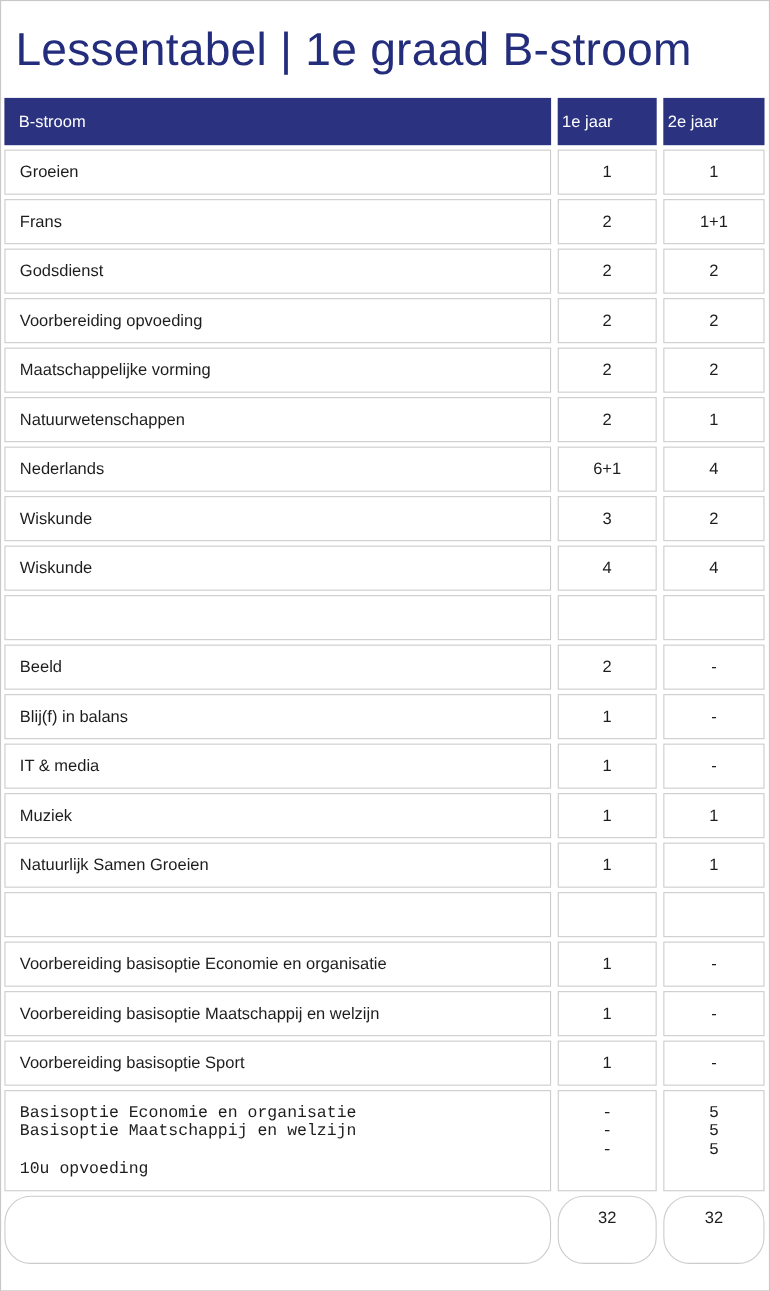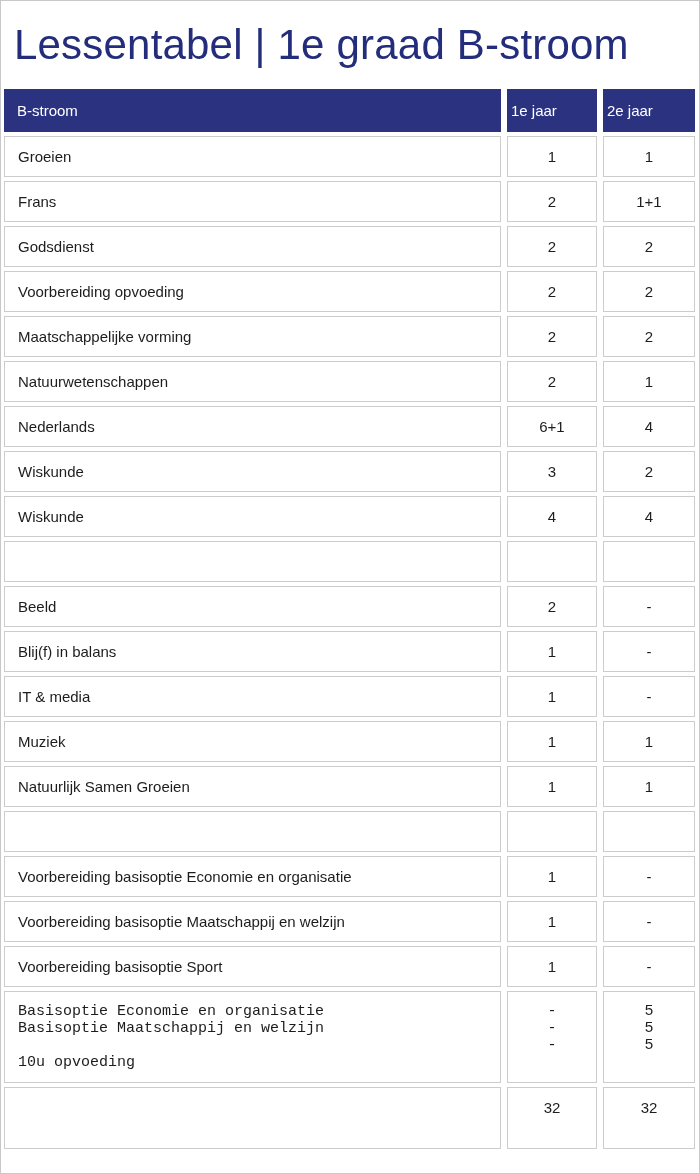--- a/index.html
+++ b/index.html
@@ -55,21 +55,21 @@
     color:var(--header-text);
     border:none;
     font-weight:500;
     padding:13px 8px 13px 13px;
     min-height:43px;
   }
   .cell.header.center{
     text-align:left;
     padding:13px 4px;
   }
-  .cell.tall{min-height:62px;}
+  .cell.tall{min-height:62px;border-radius:24px;}
   .line{display:block;font-family:Liberation Mono, monospace;}
   .gapline{height:17px;}
 </style>
 </head>
 <body>
 
 <div class="page">
   <h1 class="title">Lessentabel | 1e graad B-stroom</h1>
   <div class="grid">
       <div class="row"><div class="cell header">B-stroom</div><div class="cell header center">1e jaar</div><div class="cell header center">2e jaar</div></div>

